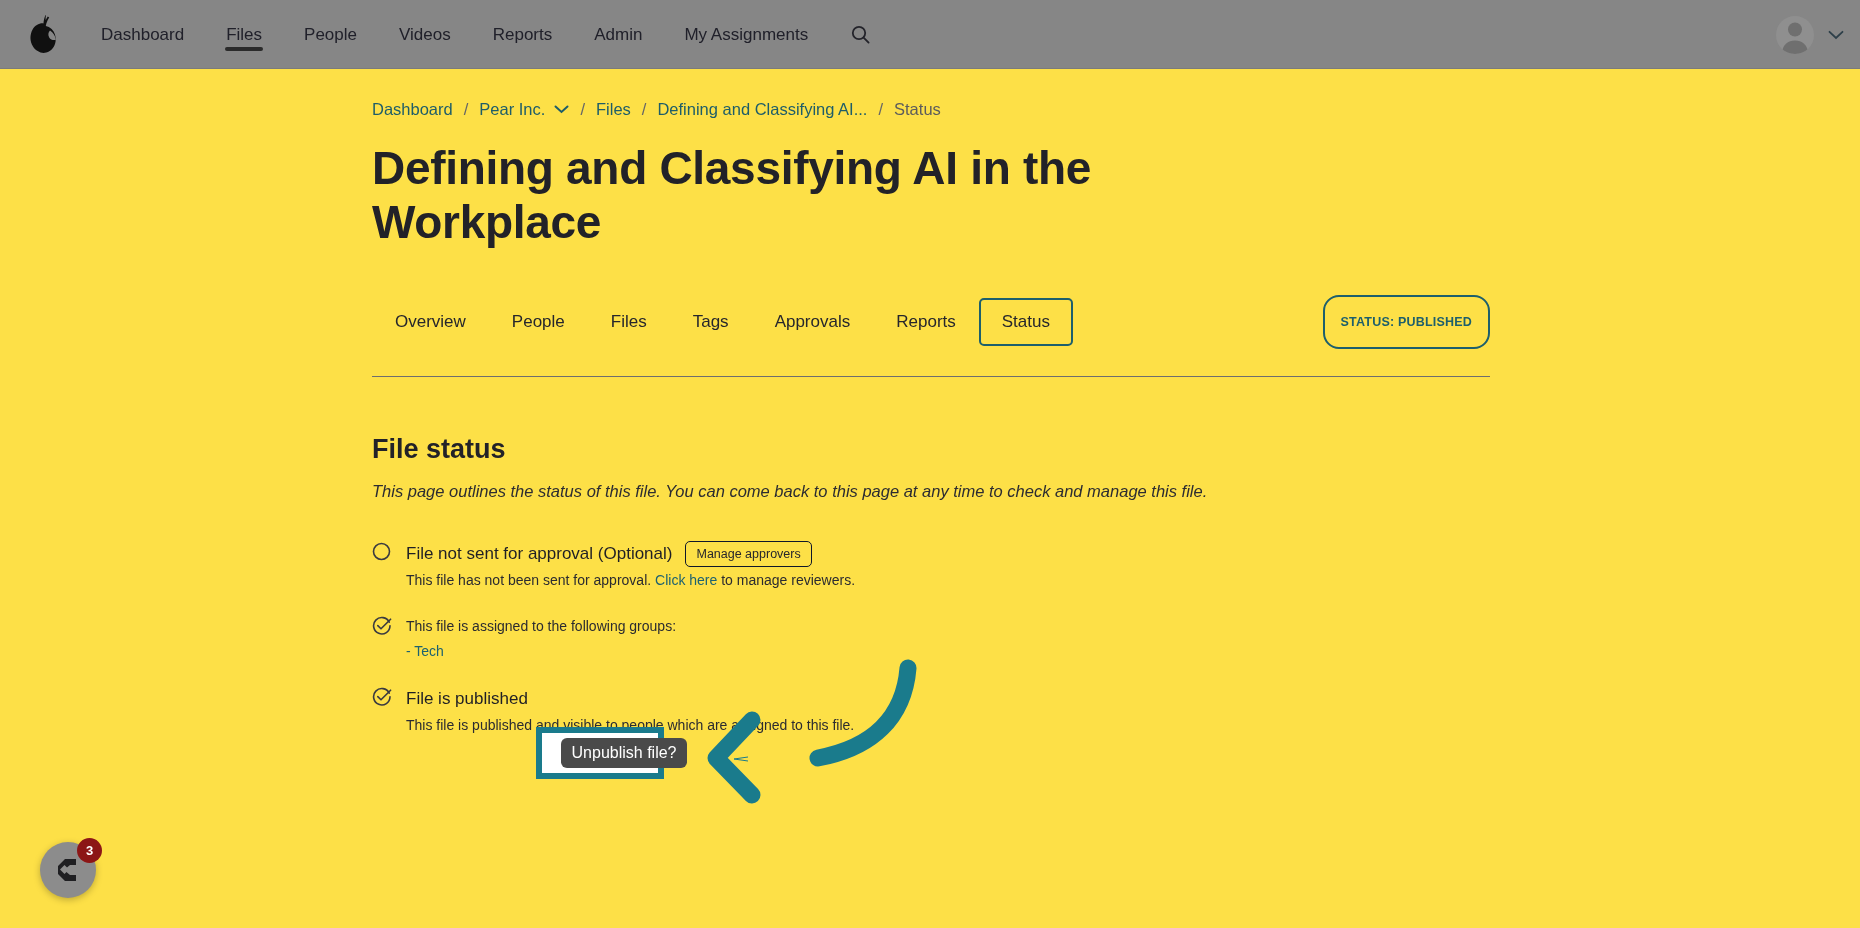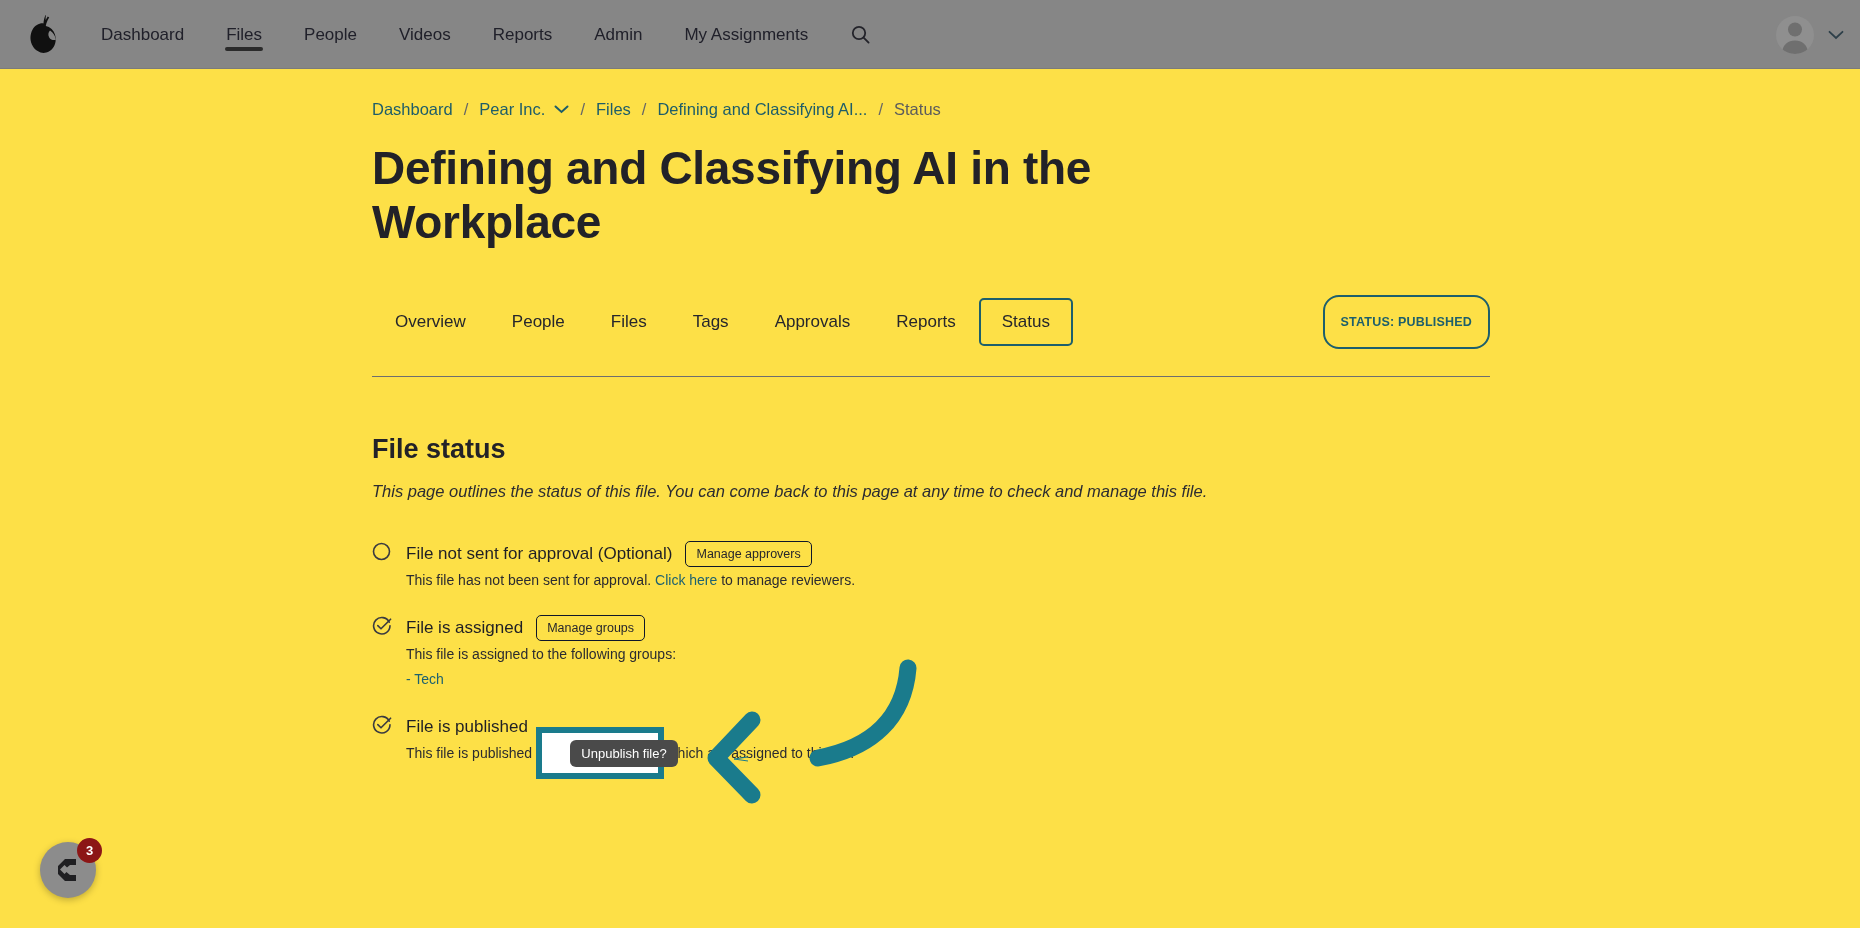--- a/index.html
+++ b/index.html
@@ -243,21 +243,21 @@
     border: 6px solid #1a7b8c;
     display: flex;
     align-items: center;
     justify-content: center;
     z-index: 30;
   }
   .unpublish-btn {
     background: #4a4a4a;
     color: #ffffff;
     font-family: "Liberation Sans", sans-serif;
-    font-size: 13px;
+    font-size: 16px;
     border: none;
     border-radius: 6px;
     padding: 6px 11px;
     cursor: pointer;
     white-space: nowrap;
     margin-left: 48px;
   }
 
   .arrow-overlay {
     position: absolute;
@@ -402,24 +402,20 @@
       </div>
 
       <div class="status-item">
         <div class="status-icon">
           <svg width="20" height="20" viewBox="0 0 20 20">
             <path d="M17.2 6.2 A8.2 8.2 0 1 0 18 9.8" fill="none" stroke="#3a3a40" stroke-width="1.6" stroke-linecap="round"></path>
             <path d="M5.8 9.6 L9.0 12.8 L18.6 3.2" fill="none" stroke="#3a3a40" stroke-width="1.6" stroke-linecap="round" stroke-linejoin="round"></path>
           </svg>
         </div>
         <div class="status-body">
-          <div class="status-head">
-            <span class="status-label">File is assigned</span>
-            <button class="ghost-btn">Manage groups</button>
-          </div>
           <div class="status-sub">This file is assigned to the following groups:</div>
           <div class="status-sub-group">- Tech</div>
         </div>
       </div>
 
       <div class="status-item">
         <div class="status-icon">
           <svg width="20" height="20" viewBox="0 0 20 20">
             <path d="M17.2 6.2 A8.2 8.2 0 1 0 18 9.8" fill="none" stroke="#3a3a40" stroke-width="1.6" stroke-linecap="round"></path>
             <path d="M5.8 9.6 L9.0 12.8 L18.6 3.2" fill="none" stroke="#3a3a40" stroke-width="1.6" stroke-linecap="round" stroke-linejoin="round"></path>

